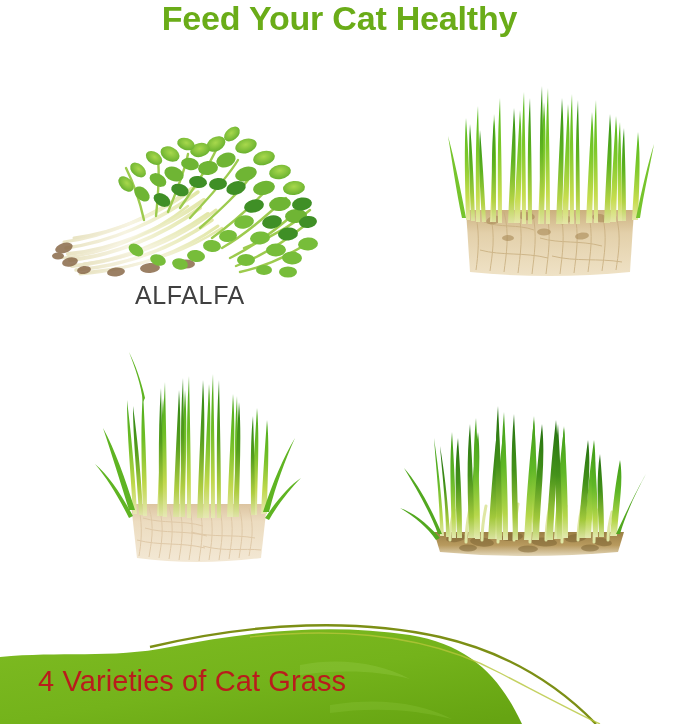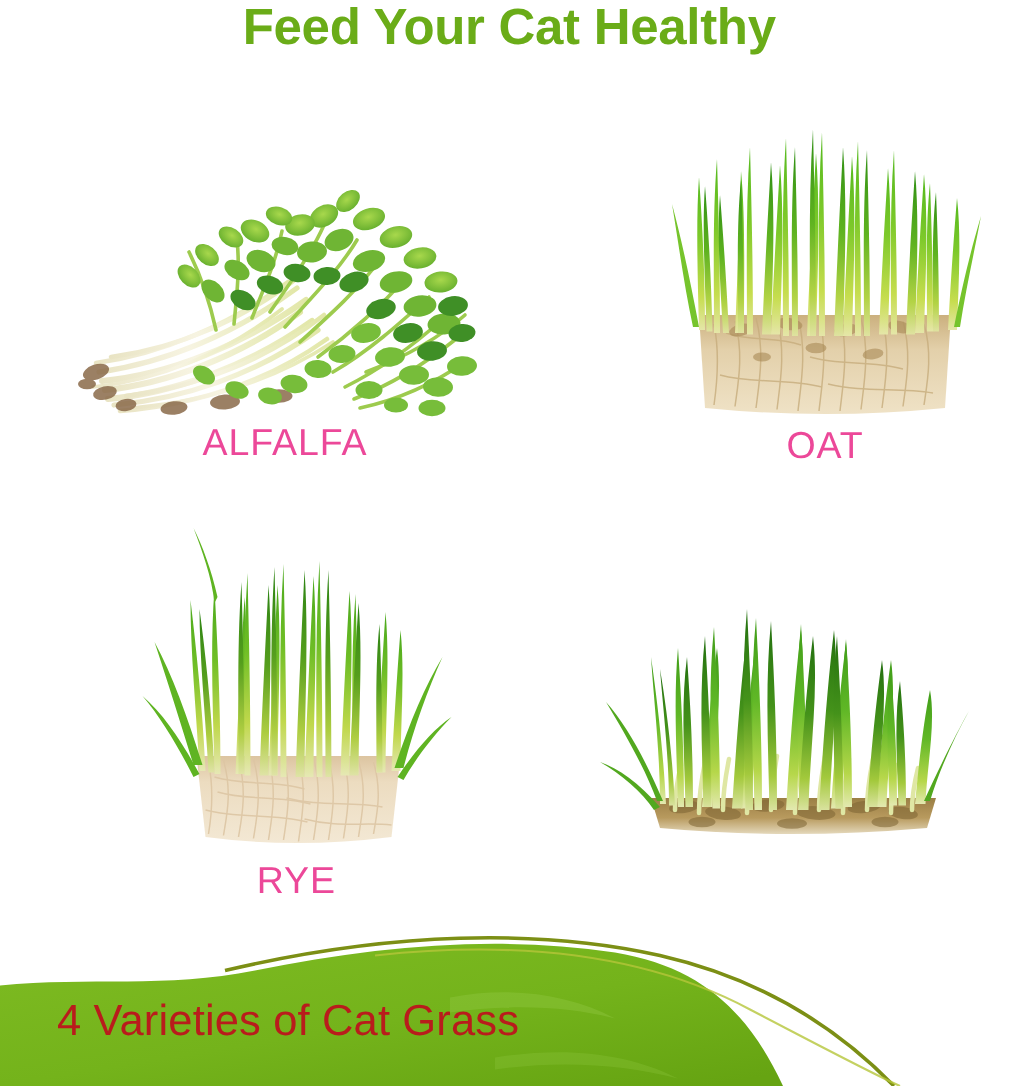--- a/index.html
+++ b/index.html
@@ -42,21 +42,21 @@
     position: absolute;
     left: 0;
     top: 0;
   }
   .caption {
     position: absolute;
     width: 100%;
     text-align: center;
     font-size: 25px;
     font-weight: normal;
-    color: #ec4899;
+    color: #404040;
     letter-spacing: 0.6px;
     line-height: 30px;
     white-space: nowrap;
   }
 
   #cell-alfalfa { left: 40px;  top: 88px;  width: 300px; height: 230px; }
   #cell-oat     { left: 440px; top: 60px;  width: 220px; height: 258px; }
   #cell-rye     { left: 85px;  top: 322px; width: 225px; height: 288px; }
   #cell-wheat   { left: 398px; top: 370px; width: 250px; height: 240px; }
 
@@ -289,21 +289,20 @@
         <path d="M186 161 C 186 122 185 92 184 68 C 181 94 182 128 182 161 Z"></path>
         <path d="M46 162 C 44 124 42 94 40 70 C 38 96 40 128 42 162 Z"></path>
         <path d="M104 164 C 104 112 103 68 102 26 C 99 70 100 116 100 164 Z"></path>
       </g>
 
       <g fill="#76c42c">
         <path d="M26 158 C 20 126 14 98 8 76 C 12 100 16 130 22 158 Z"></path>
         <path d="M196 158 C 202 128 208 104 214 84 C 210 106 204 132 200 158 Z"></path>
       </g>
     </svg>
-    <div class="caption">OAT</div>
   </div>
 
   <div class="cell" id="cell-rye">
     <svg class="art" width="225" height="250" viewBox="0 0 225 250">
       <defs>
         <linearGradient id="ryeBlade" x1="0" y1="0" x2="0" y2="1">
           <stop offset="0%" stop-color="#4aa81c"></stop>
           <stop offset="38%" stop-color="#6fbe26"></stop>
           <stop offset="74%" stop-color="#c0d84c"></stop>
           <stop offset="100%" stop-color="#e6e8b4"></stop>
@@ -368,21 +367,20 @@
       </g>
 
       <g fill="#5fb422">
         <path d="M50 188 C 40 156 30 128 18 106 C 26 130 36 162 44 188 Z"></path>
         <path d="M48 194 C 36 172 24 154 10 142 C 22 156 34 176 44 196 Z"></path>
         <path d="M178 190 C 188 160 198 136 210 116 C 200 138 190 166 184 190 Z"></path>
         <path d="M180 196 C 192 178 204 164 216 156 C 204 168 192 184 184 198 Z"></path>
         <path d="M60 76 C 56 58 50 42 44 30 C 50 46 56 62 58 80 Z"></path>
       </g>
     </svg>
-    <div class="caption">RYE</div>
   </div>
 
   <div class="cell" id="cell-wheat">
     <svg class="art" width="250" height="192" viewBox="0 0 250 192">
       <defs>
         <linearGradient id="whBlade" x1="0" y1="0" x2="0" y2="1">
           <stop offset="0%" stop-color="#3f9c18"></stop>
           <stop offset="42%" stop-color="#5fb726"></stop>
           <stop offset="80%" stop-color="#b6d74a"></stop>
           <stop offset="100%" stop-color="#e3e9b0"></stop>

